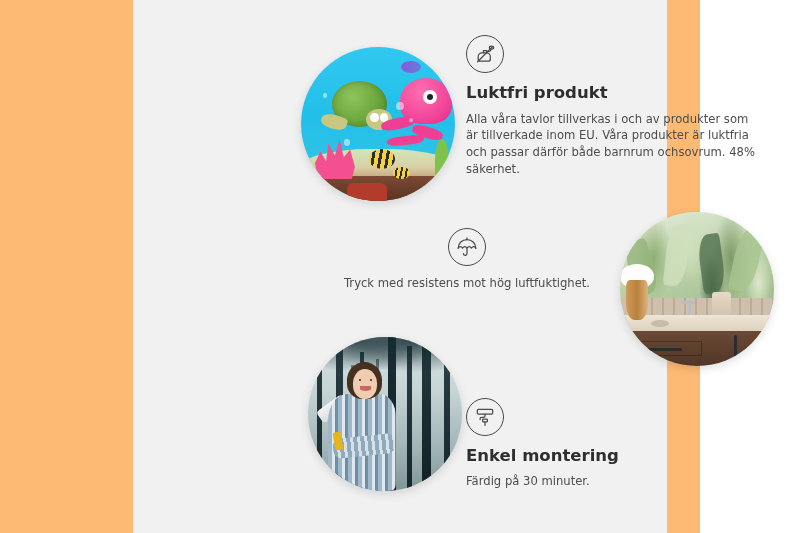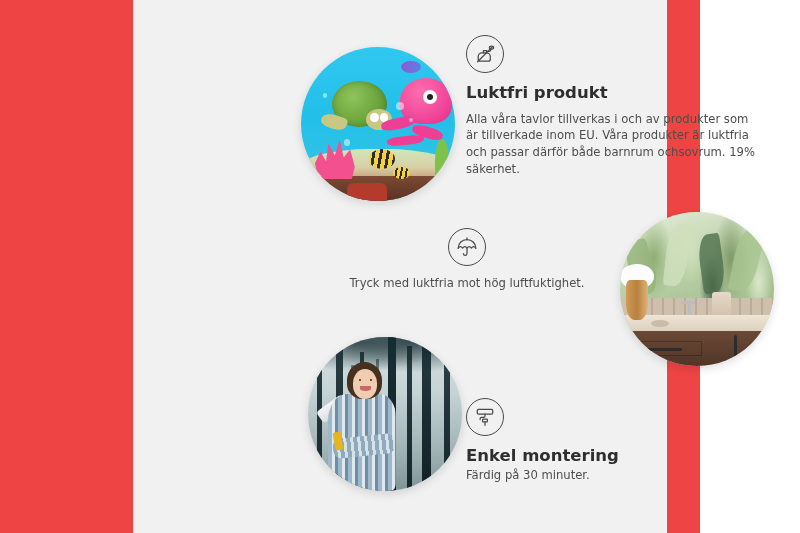--- a/index.html
+++ b/index.html
@@ -11,21 +11,21 @@
     height: 533px;
     background: #ffffff;
     font-family: "DejaVu Sans", sans-serif;
     overflow: hidden;
   }
 
   .canvas {
     position: relative;
     width: 700px;
     height: 533px;
-    background: #ef4444;
+    background: #fdba74;
   }
 
   
   .content-panel {
     position: absolute;
     left: 133px;
     top: 0;
     width: 534px;
     height: 533px;
     background: #f1f1f1;
@@ -305,21 +305,21 @@
   }
   #feature-waterproof .feature-icon { margin: 0 auto 9px auto; }
   #feature-waterproof .feature-title { margin-bottom: 6px; }
 
   
   #feature-easy-mounting {
     left: 333px; top: 398px; width: 250px;
     text-align: left;
   }
   #feature-easy-mounting .feature-icon { margin-bottom: 10px; }
-  #feature-easy-mounting .feature-title { }
+  #feature-easy-mounting .feature-title { margin-bottom: 6px; }
 </style>
 </head>
 <body>
 
 <div class="canvas">
 
   <div class="content-panel">
 
     <div class="circle-img" id="circle-underwater">
       <div class="circle-inner">
@@ -401,36 +401,36 @@
           <path d="M7.2 19.2h8.1c1.1 0 2-0.9 2-2v-2.6c0-2.1-1.7-3.8-3.8-3.8h-4.5c-2.1 0-3.8 1.7-3.8 3.8v2.6c0 1.1 0.9 2 2 2z"></path>
           <path d="M10.4 10.8V8.6h3.2v2.2"></path>
           <path d="M13.6 9.3h2.6c0.9 0 1.7-0.8 1.7-1.7V6.9"></path>
           <ellipse cx="18.5" cy="5.6" rx="2.1" ry="1.6"></ellipse>
           <path d="M4.6 19.8L19.6 4.6"></path>
         </svg>
       </div>
 
       <p class="feature-title">Luktfri produkt</p>
 
-      <p class="feature-desc">Alla våra tavlor tillverkas i och av produkter som är tillverkade inom EU. Våra produkter är luktfria och passar därför både barnrum ochsovrum. 19% säkerhet.</p>
+      <p class="feature-desc">Alla våra tavlor tillverkas i och av produkter som är tillverkade inom EU. Våra produkter är luktfria och passar därför både barnrum ochsovrum. 48% säkerhet.</p>
     </div>
 
     <div class="feature" id="feature-waterproof">
 
       <div class="feature-icon">
         <svg width="24" height="24" viewBox="0 0 24 24" fill="none" stroke="#4a4a4a" stroke-width="1.25" stroke-linecap="round" stroke-linejoin="round">
           <path d="M3.2 13.2c0-4.9 3.9-8.6 8.8-8.6s8.8 3.7 8.8 8.6"></path>
           <path d="M3.2 13.2c1.5-2.0 2.9-2.0 4.4 0 1.5-2.0 2.9-2.0 4.4 0 1.5-2.0 2.9-2.0 4.4 0 1.5-2.0 2.9-2.0 4.4 0"></path>
           <path d="M12 4.6V2.9"></path>
           <path d="M12 13.2v5.3c0 1.0-0.8 1.8-1.8 1.8s-1.8-0.8-1.8-1.8"></path>
         </svg>
       </div>
 
 
-      <p class="feature-desc">Tryck med luktfria mot hög luftfuktighet.</p>
+      <p class="feature-desc">Tryck med resistens mot hög luftfuktighet.</p>
     </div>
 
     <div class="feature" id="feature-easy-mounting">
 
       <div class="feature-icon">
         <svg width="24" height="24" viewBox="0 0 24 24" fill="none" stroke="#4a4a4a" stroke-width="1.25" stroke-linecap="round" stroke-linejoin="round">
           <rect x="4.3" y="4.4" width="15.4" height="4.6" rx="1.1"></rect>
           <path d="M12 9v2.1c0 0.7-0.6 1.3-1.3 1.3H8.4c-0.7 0-1.3 0.6-1.3 1.3v0.8"></path>
           <rect x="9.6" y="14.2" width="4.8" height="2.7" rx="0.6"></rect>
           <path d="M12 16.9v3.4"></path>

